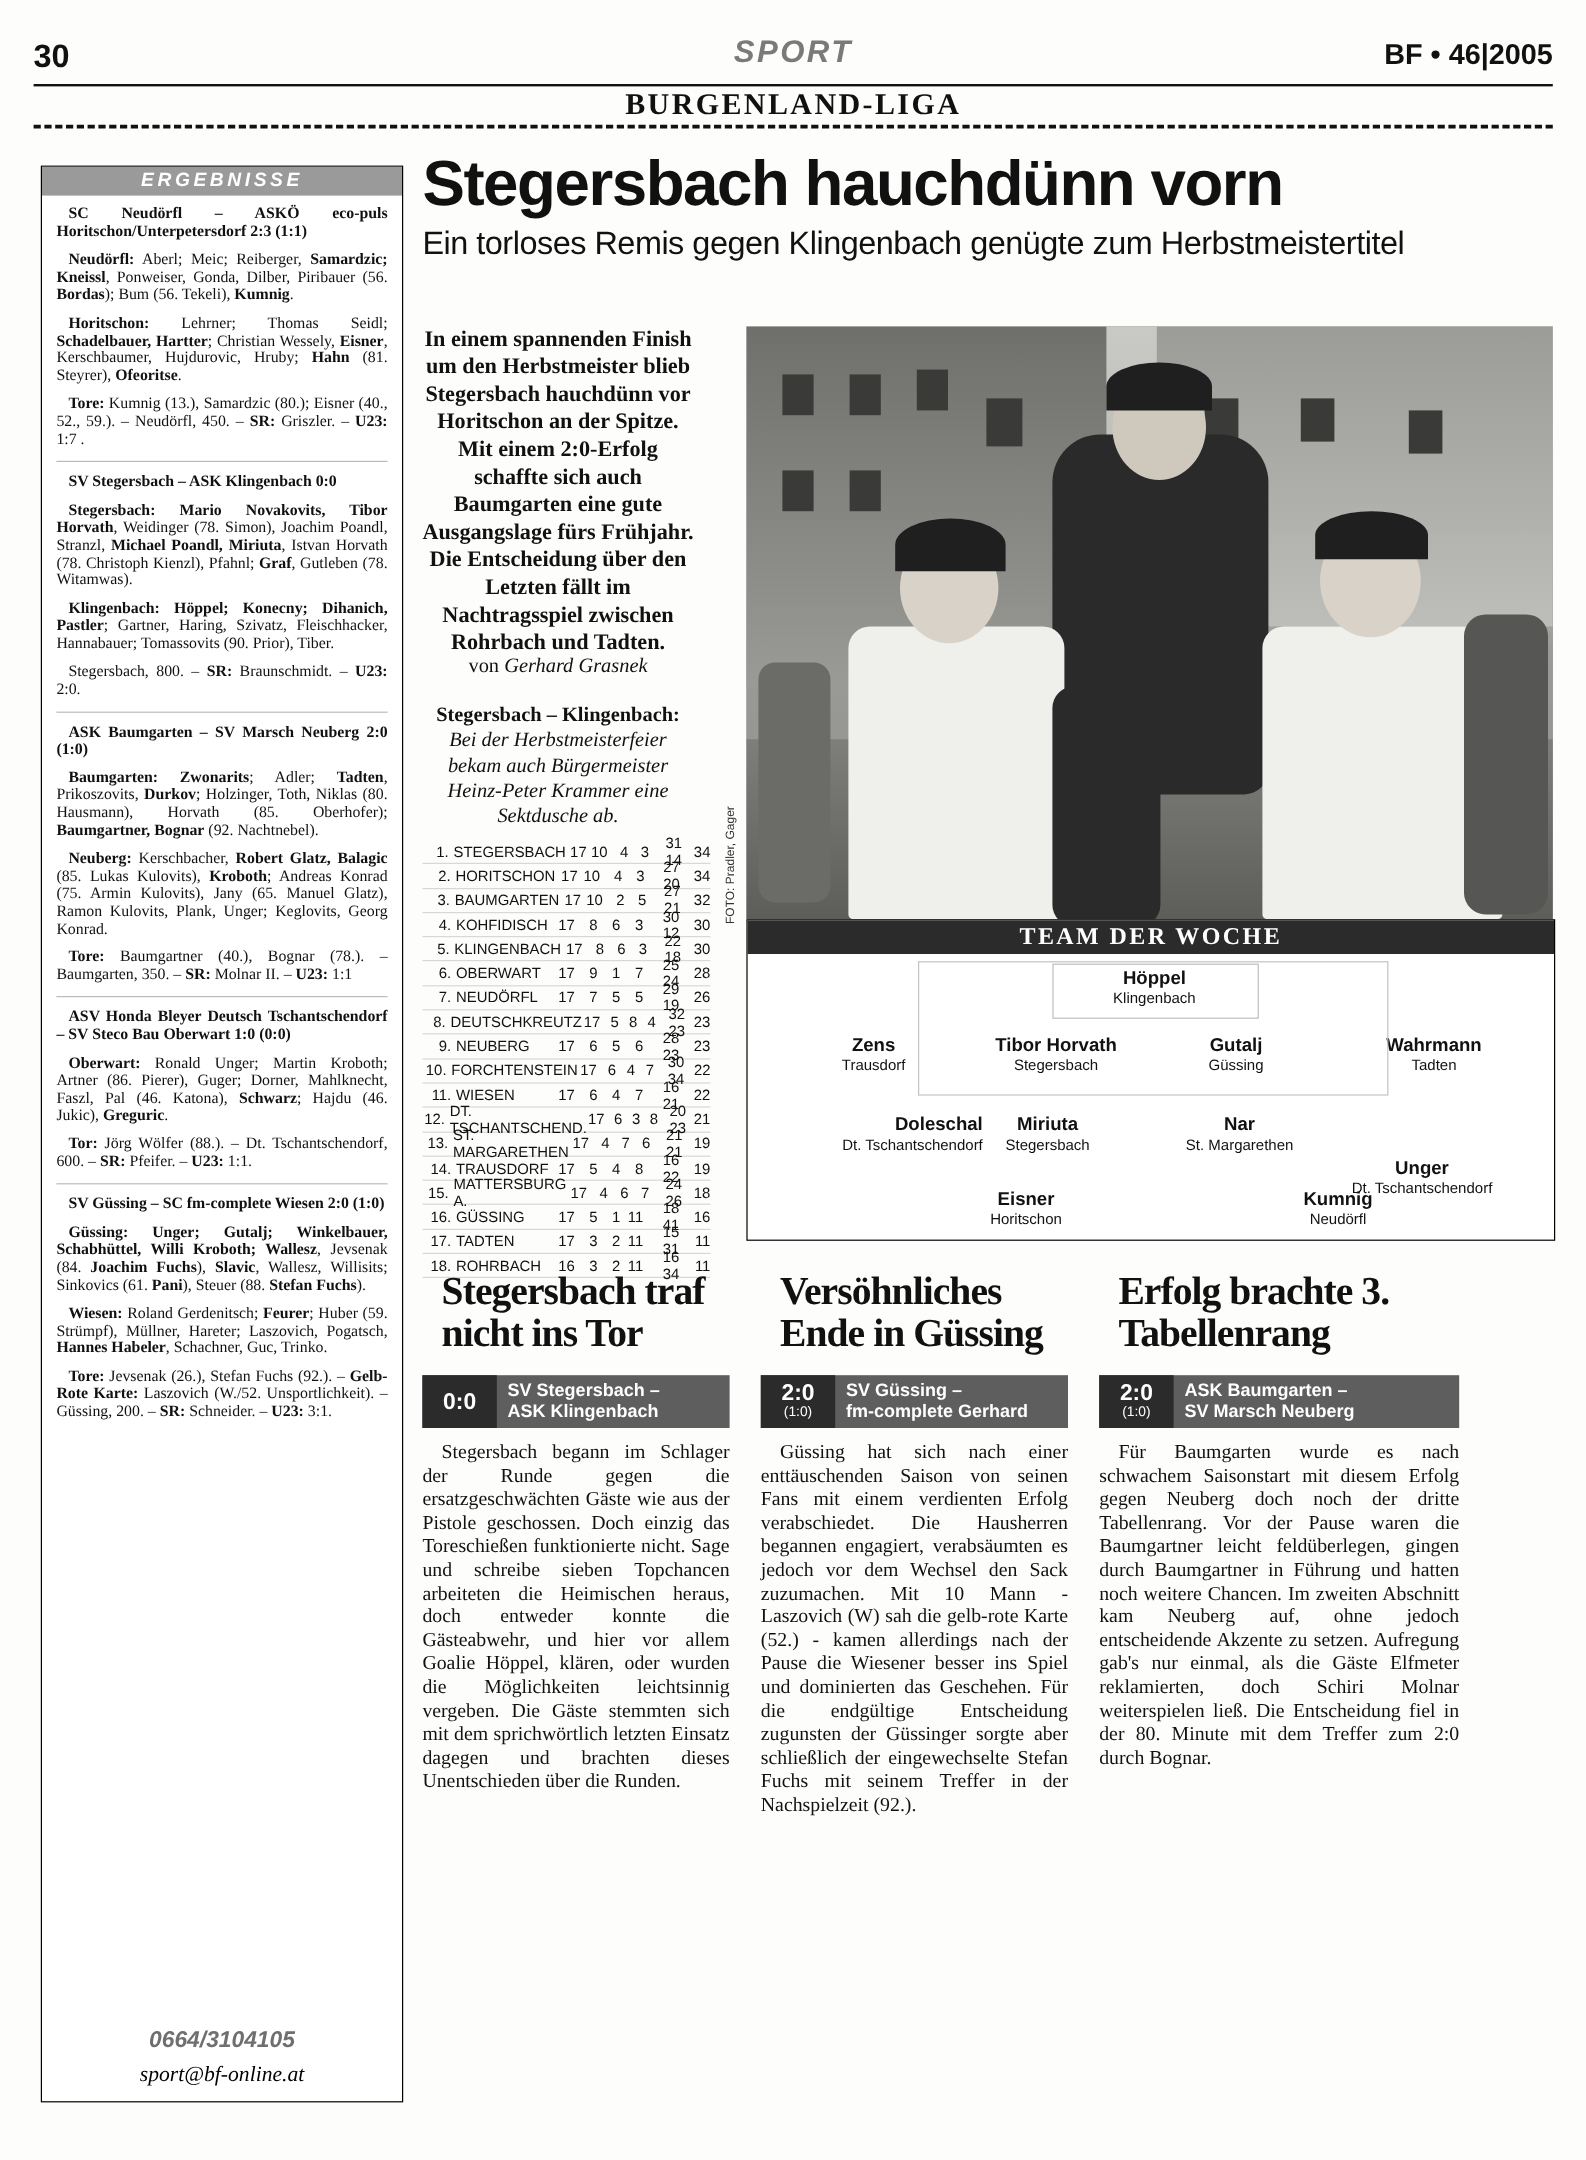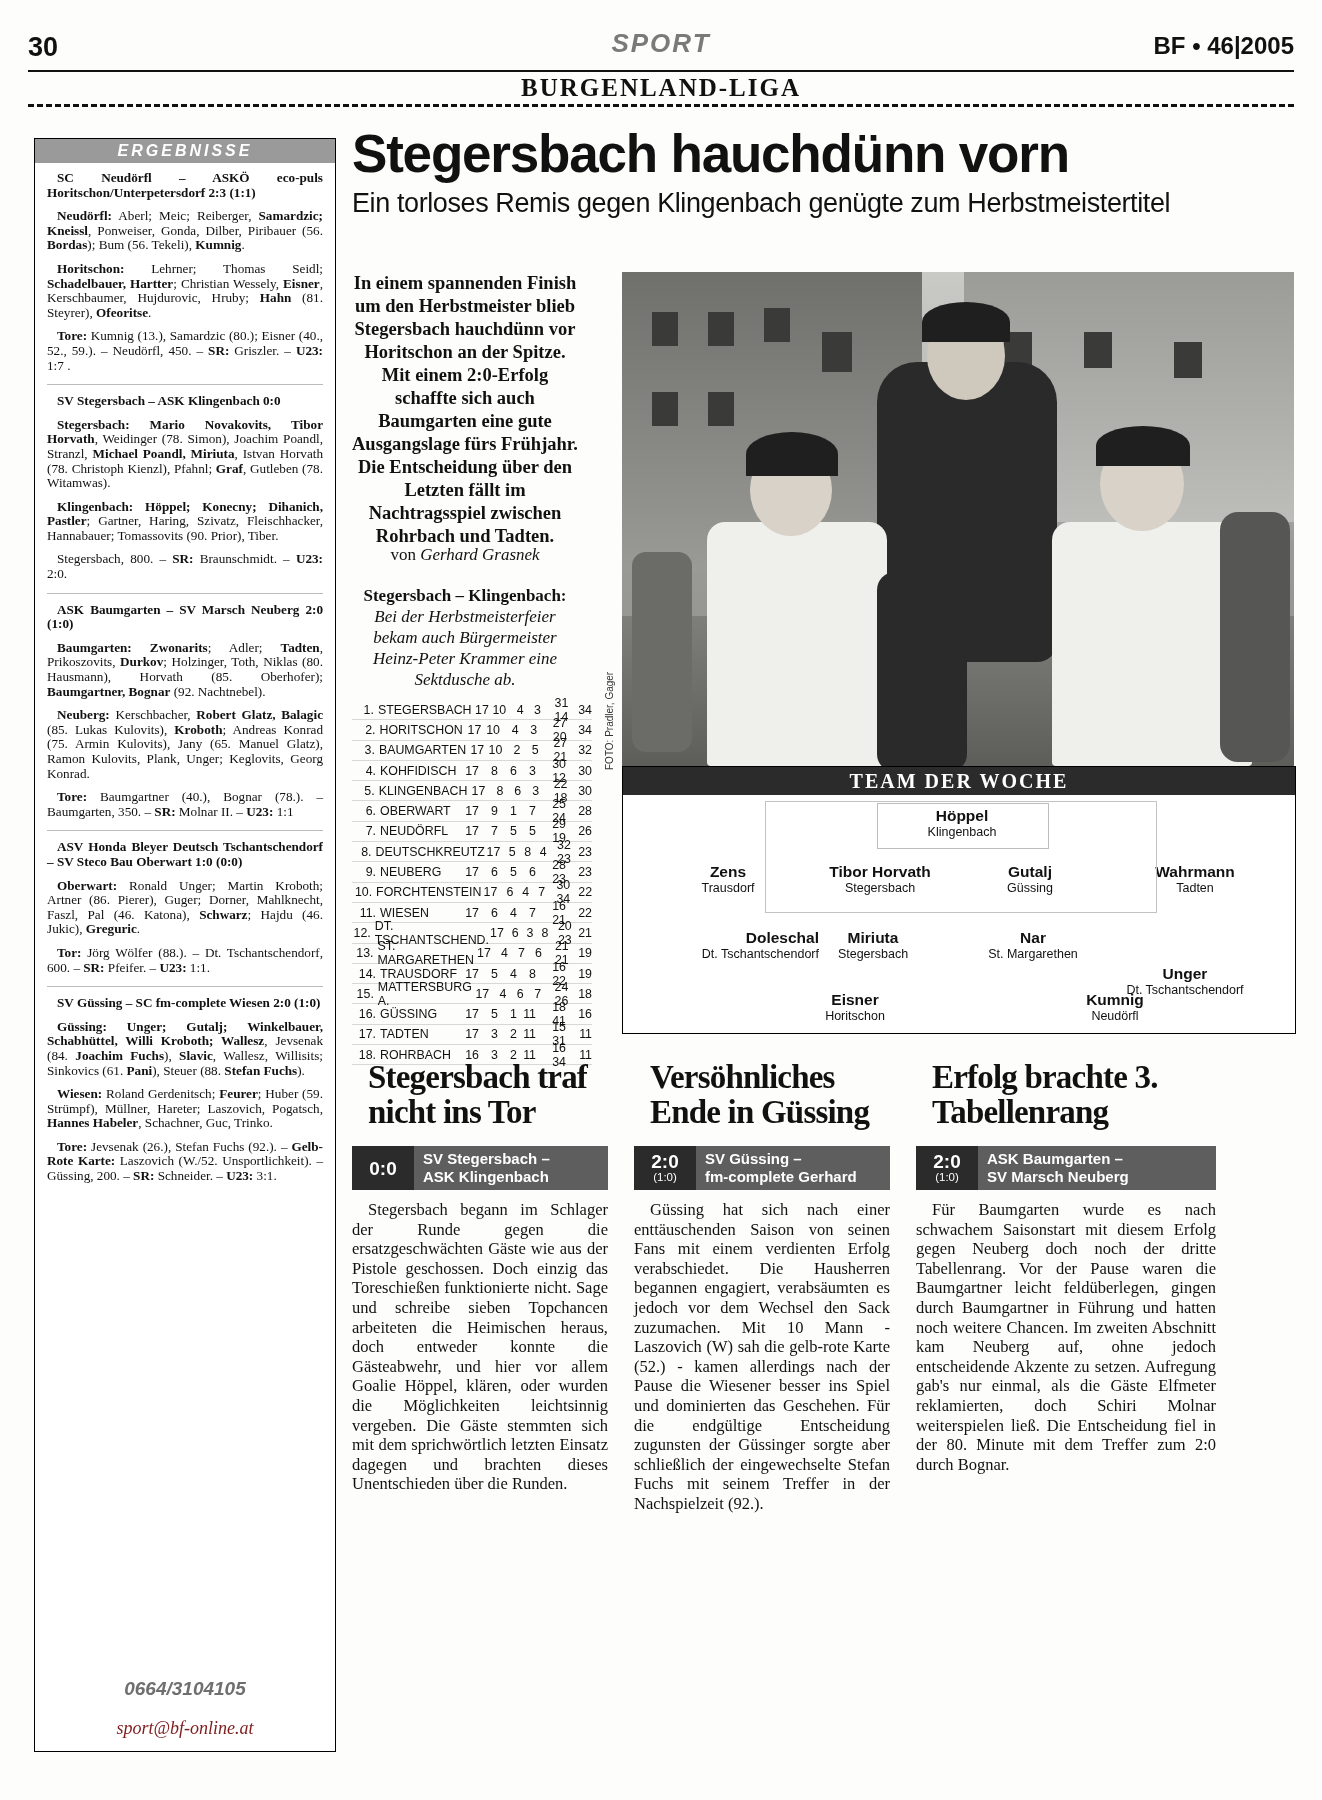--- a/index.html
+++ b/index.html
@@ -21,21 +21,21 @@
       font-family:"Liberation Sans",sans-serif;font-style:italic;font-weight:bold;font-size:16px;letter-spacing:3px;}
   .results .body{padding:8px 12px 0 12px;font-size:13.2px;line-height:14.6px;text-align:justify;}
   .results p{margin:0 0 9px 0;}
   .results b{font-weight:bold;}
   .res-block{margin-bottom:11px;}
   .res-title{font-weight:bold;}
   .sep{border-top:1px solid #bbb;margin:9px 0 9px 0;}
   .indent{text-indent:10px;}
   .contact{position:absolute;left:0;bottom:12px;width:300px;text-align:center;}
   .contact .c1{font-family:"Liberation Sans",sans-serif;font-weight:bold;font-style:italic;font-size:19px;color:#6f6f6f;}
-  .contact .c2{font-family:"Liberation Serif",serif;font-style:italic;font-size:18px;color:#7f1d1d;margin-top:18px;}
+  .contact .c2{font-family:"Liberation Serif",serif;font-style:italic;font-size:18px;color:#000000;margin-top:6px;}
 
   
   .mainhead{position:absolute;left:352px;top:126px;width:942px;}
   .mainhead h1{margin:0;font-family:"Liberation Sans",sans-serif;font-weight:bold;font-size:53px;letter-spacing:-1.2px;line-height:56px;}
   .mainhead h2{margin:6px 0 0 0;font-family:"Liberation Sans",sans-serif;font-weight:normal;font-size:27px;line-height:30px;letter-spacing:-0.4px;}
 
   
   .lead{position:absolute;left:352px;top:272px;width:226px;text-align:center;font-family:"Liberation Serif",serif;font-size:18.5px;line-height:23px;font-weight:bold;}
   .byline{position:absolute;left:352px;top:545px;width:226px;text-align:center;font-size:17px;}
   .byline i{font-style:italic;}

